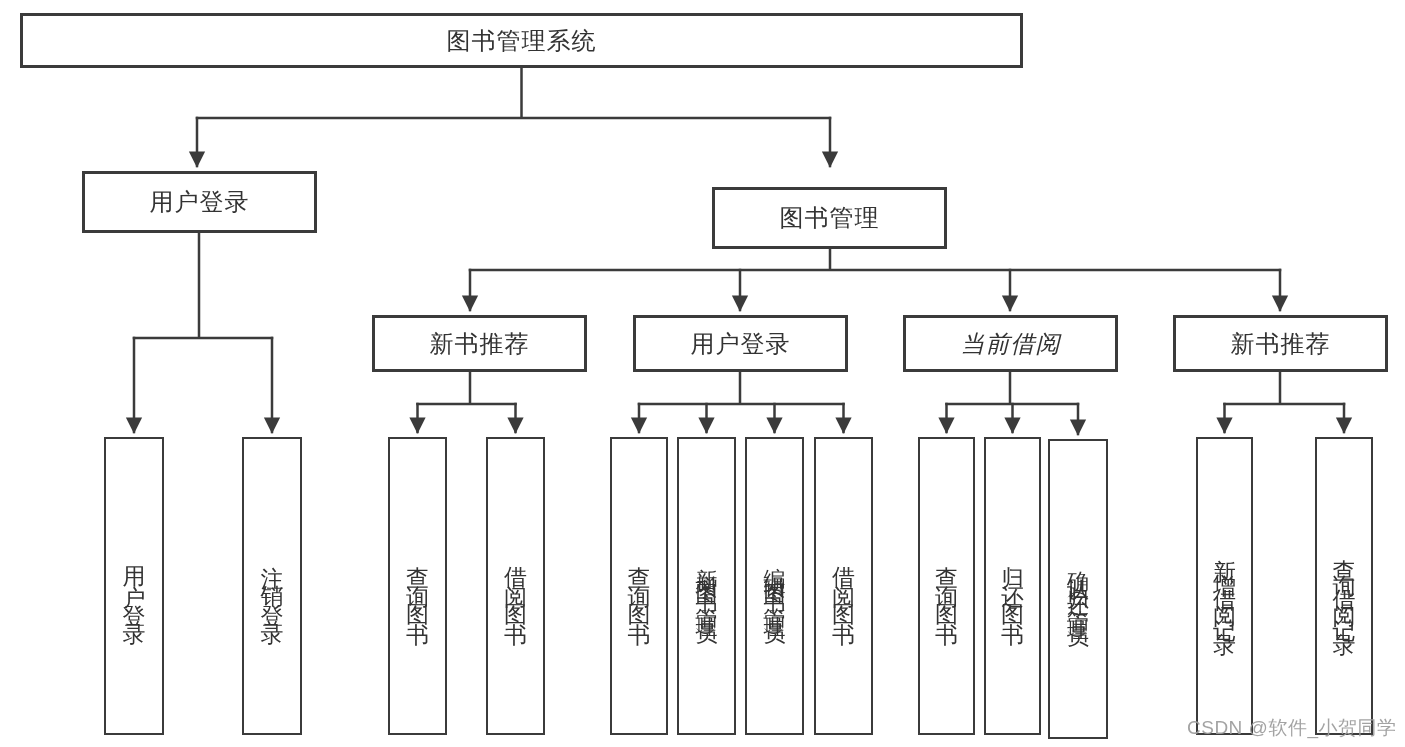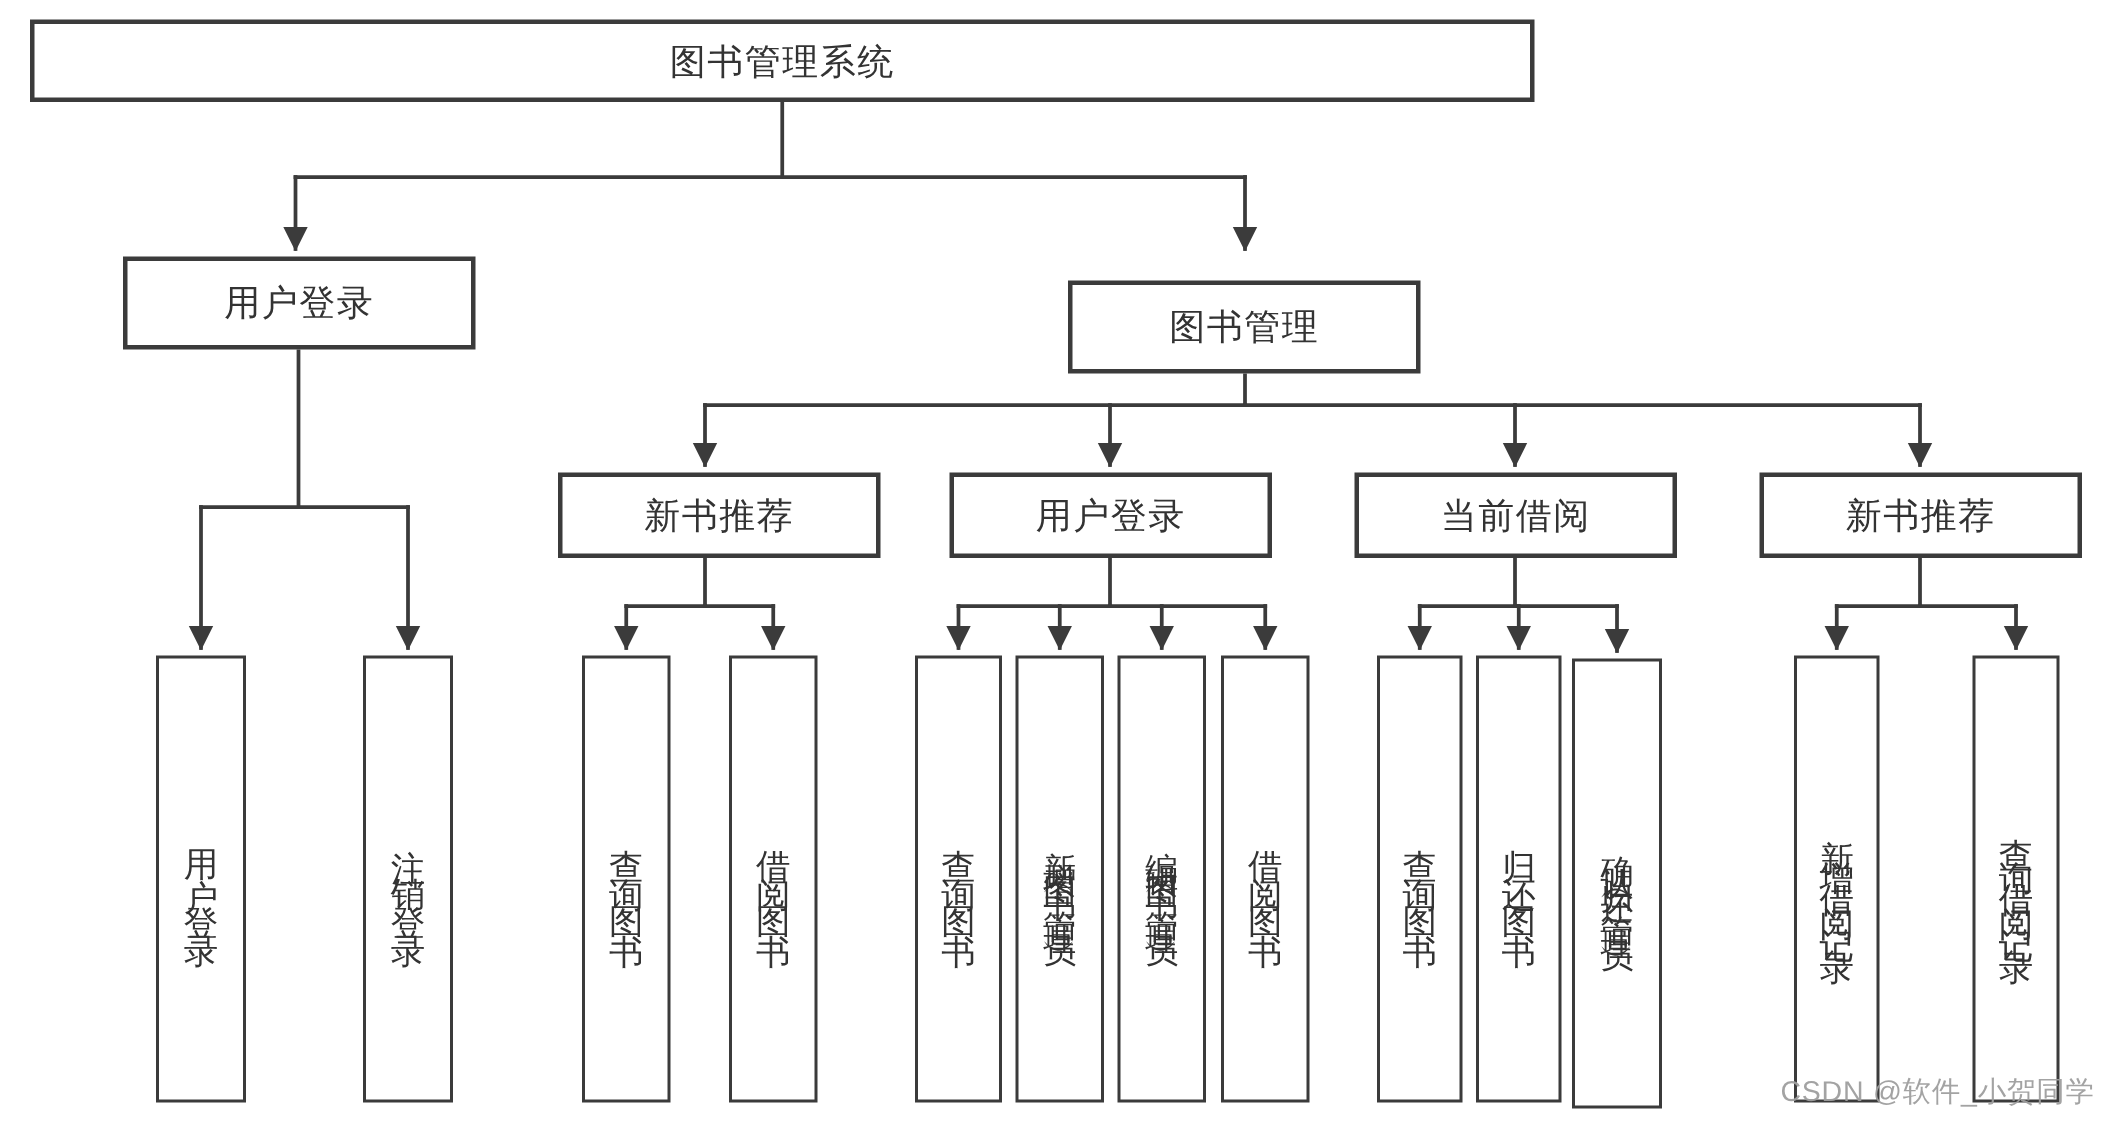--- a/index.html
+++ b/index.html
@@ -94,21 +94,21 @@
   <div class="box" style="left:712px;top:171px;width:235px;height:62px;margin-top:16px;">
     <span class="hlabel">图书管理</span>
   </div>
 
   <div class="box" style="left:372px;top:315px;width:215px;height:57px;">
     <span class="hlabel">新书推荐</span>
   </div>
   <div class="box" style="left:633px;top:315px;width:215px;height:57px;">
     <span class="hlabel">用户登录</span>
   </div>
-  <div class="box" style="left:903px;top:315px;width:215px;height:57px;">
+  <div class="box" style="left:903px;top:315px;width:215px;height:57px;font-style:italic;">
     <span class="hlabel">当前借阅</span>
   </div>
   <div class="box" style="left:1173px;top:315px;width:215px;height:57px;">
     <span class="hlabel">新书推荐</span>
   </div>
 
   <div class="box vbox" style="left:104px;top:437px;width:60px;height:298px;">
     <span class="vtext sp4">用户登录</span>
   </div>
   <div class="box vbox" style="left:242px;top:437px;width:60px;height:298px;">

